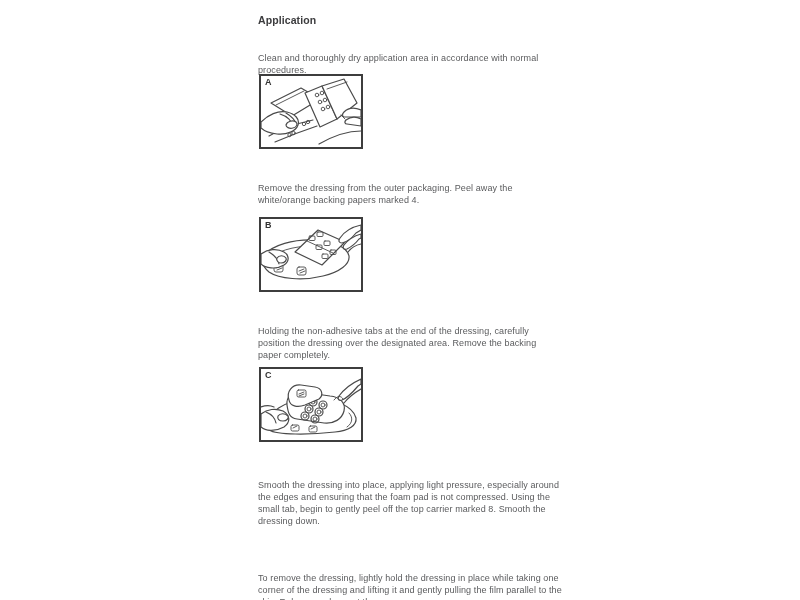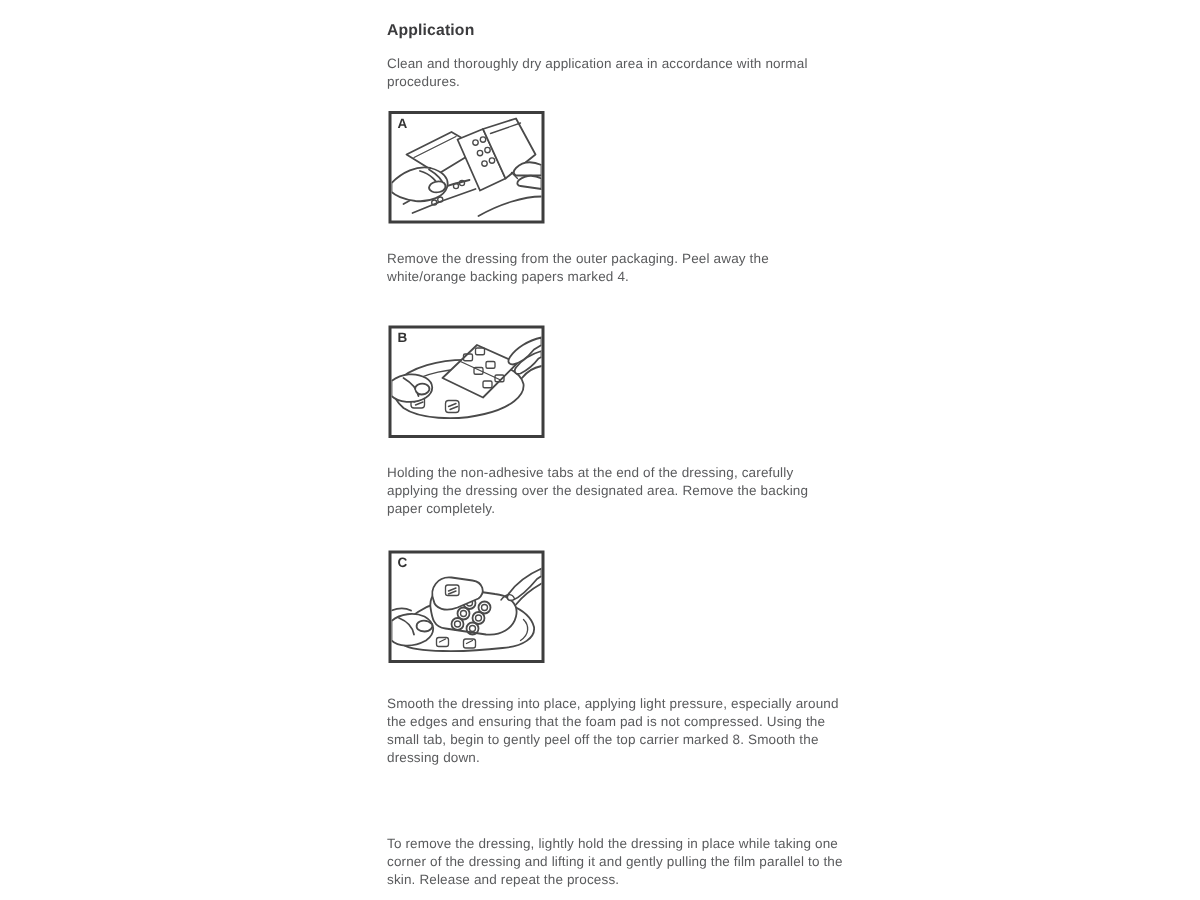--- a/index.html
+++ b/index.html
@@ -3,21 +3,21 @@
 <meta charset="utf-8">
 <style>
   html,body{margin:0;padding:0;background:#ffffff;}
   body{width:800px;height:600px;font-family:"Liberation Sans", sans-serif;}
   .page{position:relative;width:800px;height:600px;background:#ffffff;overflow:hidden;}
   .column{position:absolute;left:258px;top:0;width:304px;height:576px;}
 
   .heading{position:absolute;left:0;width:304px;font-size:10.5px;font-weight:700;
            color:#3b3b3d;letter-spacing:0.1px;}
   .para{position:absolute;left:0;width:304px;font-size:9px;line-height:12px;
-        color:#5a5b5d;letter-spacing:0.1px;}
+        color:#5a5b5d;letter-spacing:0.1px;margin-top:16px;}
 
   .figure{position:absolute;left:1px;width:100px;height:71px;border:2px solid #3d3d3d;
           background:#ffffff;}
   .fig-label{position:absolute;top:1px;left:4px;font-size:9px;font-weight:700;color:#333333;
              line-height:10px;}
   .art{position:absolute;left:0;top:0;width:100px;height:71px;display:block;}
   .art path,.art circle,.art rect,.art line,.art ellipse{
       stroke:#4a4a4a;fill:none;stroke-width:1.2;stroke-linecap:round;stroke-linejoin:round;}
   .art .wh{fill:#ffffff;}
   .art .thin{stroke-width:0.9;}
@@ -98,21 +98,21 @@
         <path class="wh" d="M100,6 C91,8 83,13 79,19 C77,22 78,24 81,24 C86,23 91,19 95,14 L100,11 Z"></path>
         <path class="wh" d="M100,15 C93,17 87,21 83,26 C81,29 83,31 86,30 C90,28 95,24 98,20 L100,19 Z"></path>
         <path d="M100,25 C95,26 90,29 87,33"></path>
         <path class="wh" d="M0,35 C7,30 16,29 23,33 C28,36 29,42 23,46 C15,51 4,49 0,45 Z"></path>
         <path d="M8,33 C13,36 17,40 18,45"></path>
         <path class="wh" d="M16,39 C18,36 23,36 25,39 C26,41 24,44 20,44 C17,44 15,41 16,39 Z"></path>
       </svg>
       <span class="fig-label">B</span>
     </div>
 
-    <div class="para" id="p-step-b">Holding the non-adhesive tabs at the end of the dressing, carefully applying the dressing over the designated area. Remove the backing paper completely.</div>
+    <div class="para" id="p-step-b">Holding the non-adhesive tabs at the end of the dressing, carefully position the dressing over the designated area. Remove the backing paper completely.</div>
 
     <div class="figure" id="fig-c">
       <svg class="art" viewBox="0 0 100 71">
         <path class="wh" d="M5,57 C7,43 23,32 46,30 C72,28 92,37 95,49 C96,56 88,62 74,63 C48,66 16,66 8,61 C5,59 4,58 5,57 Z"></path>
         <path class="thin" d="M88,44 C92,48 92,54 86,58"></path>
         <path class="wh" d="M26,36 C25,28 31,22 41,23 L69,27 C79,28 85,34 83,42 C81,50 73,55 63,54 L36,50 C28,49 27,43 26,36 Z"></path>
         <circle cx="52" cy="33" r="4"></circle>
           <circle class="thin" cx="52" cy="33" r="2"></circle>
         <circle cx="62" cy="36" r="4"></circle>
           <circle class="thin" cx="62" cy="36" r="2"></circle>

